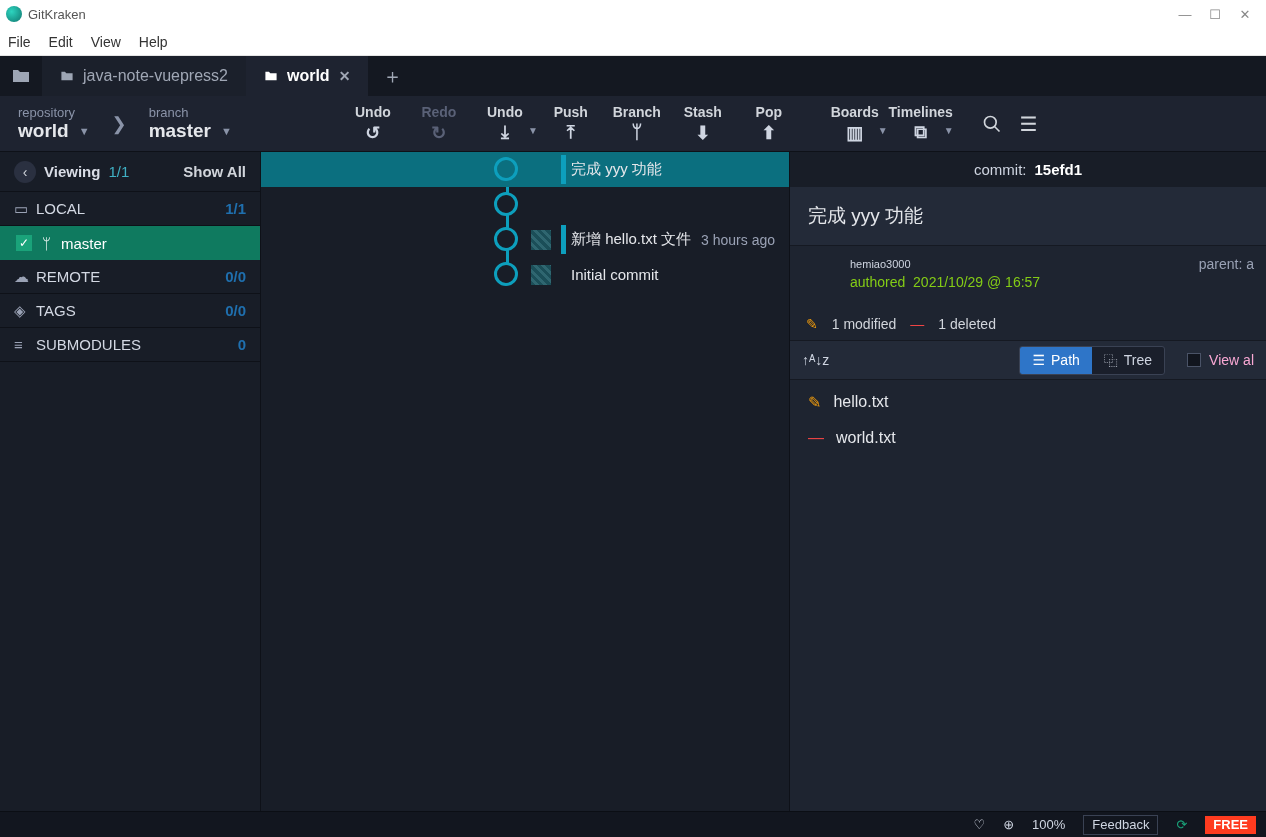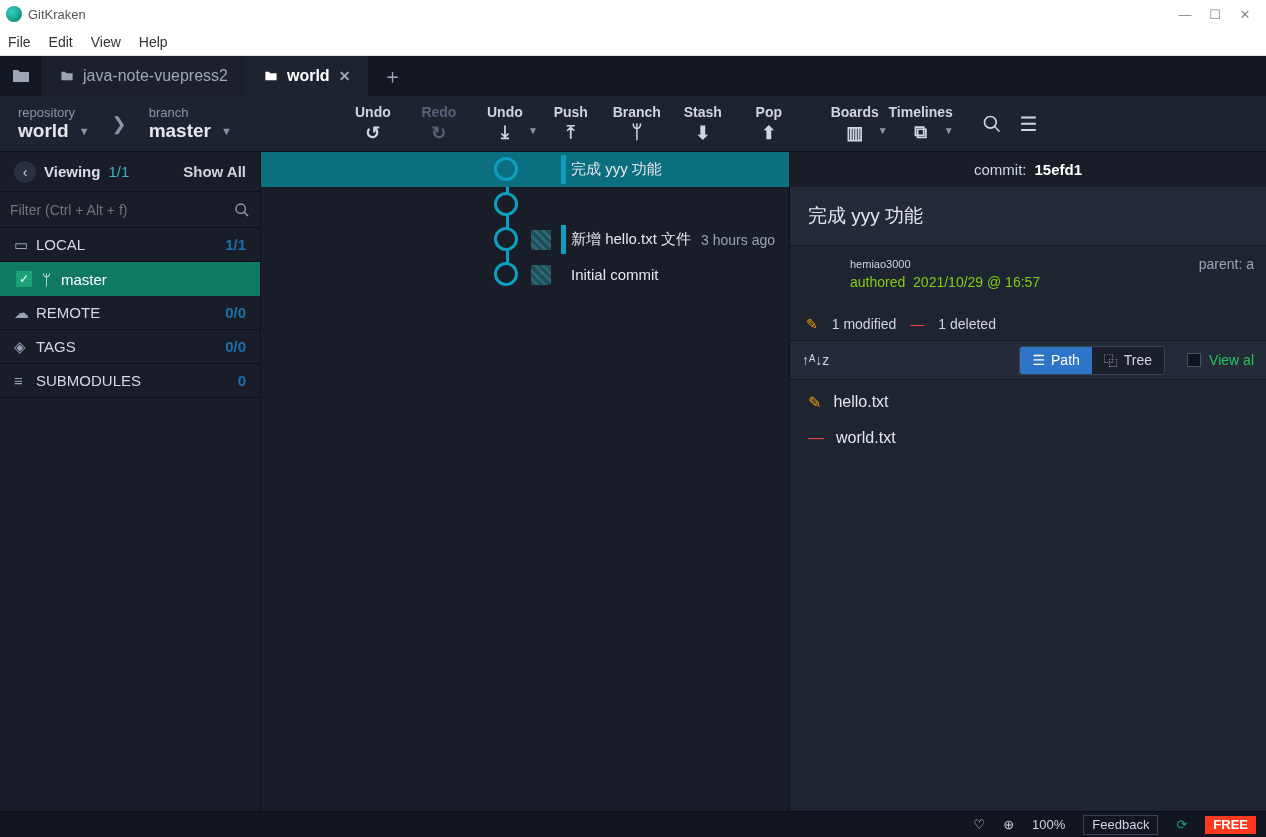--- a/index.html
+++ b/index.html
@@ -72,21 +72,21 @@
 .det-author .parent { position:absolute; right:12px; top:10px; color:#9aa2b5; font-size:14px; }
 .det-stats { padding:8px 16px; display:flex; align-items:center; gap:14px; font-size:14px; }
 .pencil { color:#f59e0b; }
 .minus { color:#ef4444; }
 .det-tabs { height:40px; display:flex; align-items:center; padding:0 12px; gap:10px; background:#232a38; border-top:1px solid #151922; border-bottom:1px solid #151922; }
 .det-tabs .sort-ic { color:#cfd5e1; font-size:14px; }
 .det-tabs .spacer { flex:1; }
 .seg { display:flex; background:#1a1f2b; border:1px solid #3a4254; border-radius:3px; overflow:hidden; }
 .seg-btn { padding:5px 12px; display:flex; align-items:center; gap:6px; color:#cfd5e1; font-size:14px; cursor:default; }
 .seg-btn.active { background:#2e75c8; color:#fff; }
-.viewall { display:flex; align-items:center; gap:8px; color:#22c55e; font-size:14px; margin-left:12px; }
+.viewall { display:flex; align-items:center; gap:8px; color:#f9a8d4; font-size:14px; margin-left:12px; }
 .cb { width:14px; height:14px; background:#11151e; border:1px solid #4a5367; }
 .file-list { flex:1; padding:4px 0; }
 .file-row { height:36px; display:flex; align-items:center; padding:0 18px; gap:12px; font-size:16px; color:#e5e7eb; cursor:default; }
 .statusbar { height:26px; background:#12161f; display:flex; align-items:center; justify-content:flex-end; padding:0 10px; gap:18px; color:#cfd5e1; font-size:13px; border-top:1px solid #0b0e14; }
 .statusbar .free { background:#ff3b1f; color:#fff; padding:0 8px; font-weight:700; height:18px; display:inline-flex; align-items:center; }
 .statusbar .feedback { border:1px solid #3a4254; padding:0 8px; height:20px; display:inline-flex; align-items:center; }
 svg { display:block; }
 </style>
 </head>
 <body>
@@ -202,29 +202,20 @@
 <div class="content">
 
   <div class="sidebar">
     <div class="sb-viewing">
       <span class="backbtn">‹</span>
       <span class="vtxt">Viewing</span>
       <span class="count">1/1</span>
       <span class="spacer"></span>
       <span class="showall">Show All</span>
     </div>
-    <div class="sb-filter">
-      <input placeholder="Filter (Ctrl + Alt + f)" style="">
-      <span class="search-ic">
-        <svg width="16" height="16" viewBox="0 0 24 24" fill="none" stroke="currentColor" stroke-width="2">
-            <circle cx="10" cy="10" r="7"></circle>
-            <line x1="21" y1="21" x2="15" y2="15"></line>
-          </svg>
-      </span>
-    </div>
     <div class="sb-section">
       <span class="sec-ic">▭</span>
       <span>LOCAL</span>
       <span class="spacer"></span>
       <span class="count-txt">1/1</span>
     </div>
     <div class="sb-item selected">
       <span class="chk">✓</span>
       <span>ᛘ</span>
       <span>master</span>

